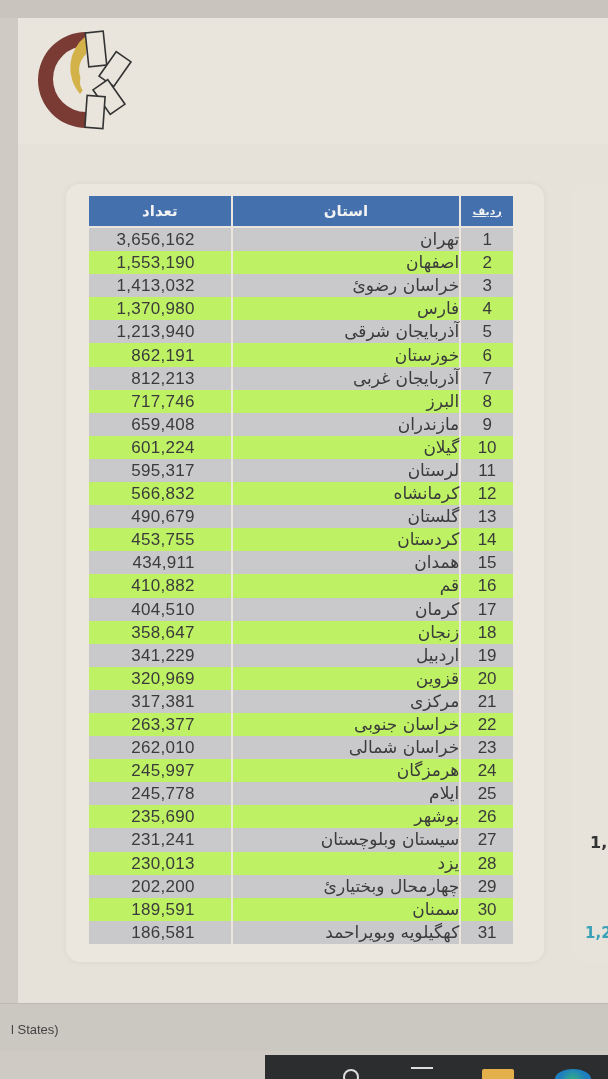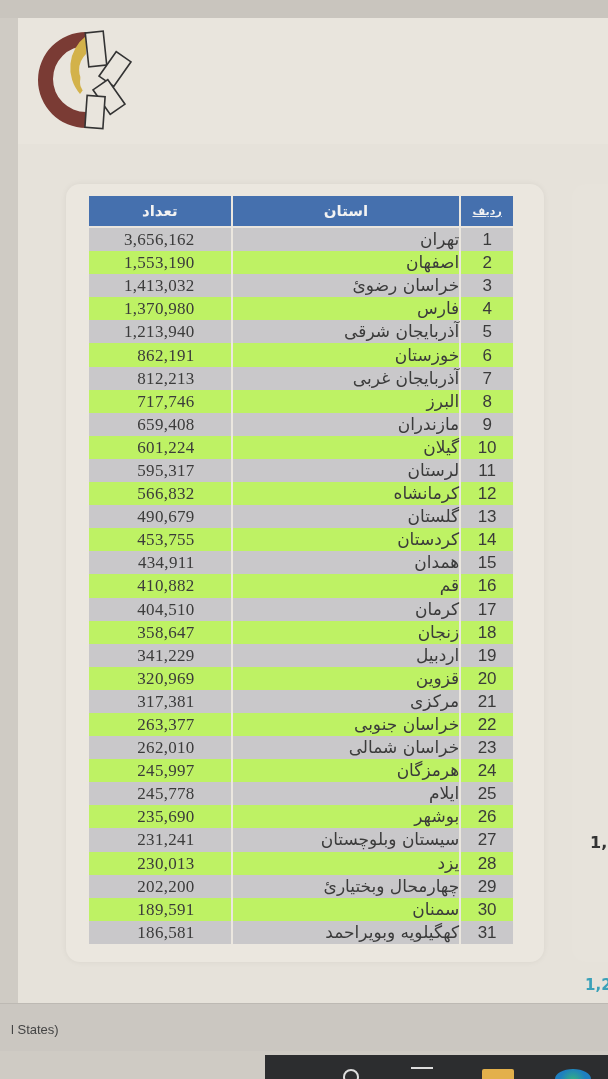--- a/index.html
+++ b/index.html
@@ -32,21 +32,21 @@
   }
   .card-right {
     position: absolute; left: 572px; top: 184px; width: 60px; height: 778px;
     background: #e7e3db;
     border-radius: 14px;
   }
   .right-num {
     position: absolute; right: 0; font-weight: bold; font-size: 16px;
   }
   .right-num.dark { top: 833px; color: #333; left: 590px; }
-  .right-num.teal { top: 976px; color: #3aa1b9; left: 585px; font-size: 15px; }
+  .right-num.teal { top: 924px; color: #3aa1b9; left: 585px; font-size: 15px; }
 
   table.data {
     position: absolute; left: 87px; top: 196px;
     width: 428px;
     border-collapse: separate;
     border-spacing: 2px 0;
     direction: rtl;
   }
   table.data th {
     background: #4570ae;
@@ -64,21 +64,21 @@
     font-size: 17px;
     color: #3b3b3b;
     padding: 0;
     line-height: 23px;
     border-bottom: 0;
   }
   table.data tr.odd td { background: #c9c8ca; }
   table.data tr.even td { background: #bef264; }
   td.rank { text-align: center; font-family: "Liberation Sans", sans-serif; font-size: 17px; }
   td.prov { text-align: right; font-size: 13px; color: #444; padding-top: 4px; }
-  td.count { text-align: right; padding-right: 0; padding-left: 34px; direction: ltr; font-family: Liberation Serif, serif; letter-spacing: 0.3px; }
+  td.count { text-align: right; padding-right: 0; padding-left: 34px; direction: ltr; font-family: Liberation Sans, sans-serif; letter-spacing: 0.3px; }
   td.count span { display: inline-block; width: 100%; text-align: right; padding-right: 36px; }
 
   .footer-band {
     position: absolute; left: 0; top: 1003px; width: 608px; height: 48px;
     background: #cbc7c1;
     border-top: 1px solid #bdb9b3;
   }
   .footer-text {
     position: absolute; left: 11px; top: 1022px; font-size: 13px; color: #444;
     font-family: "Liberation Sans", sans-serif;

